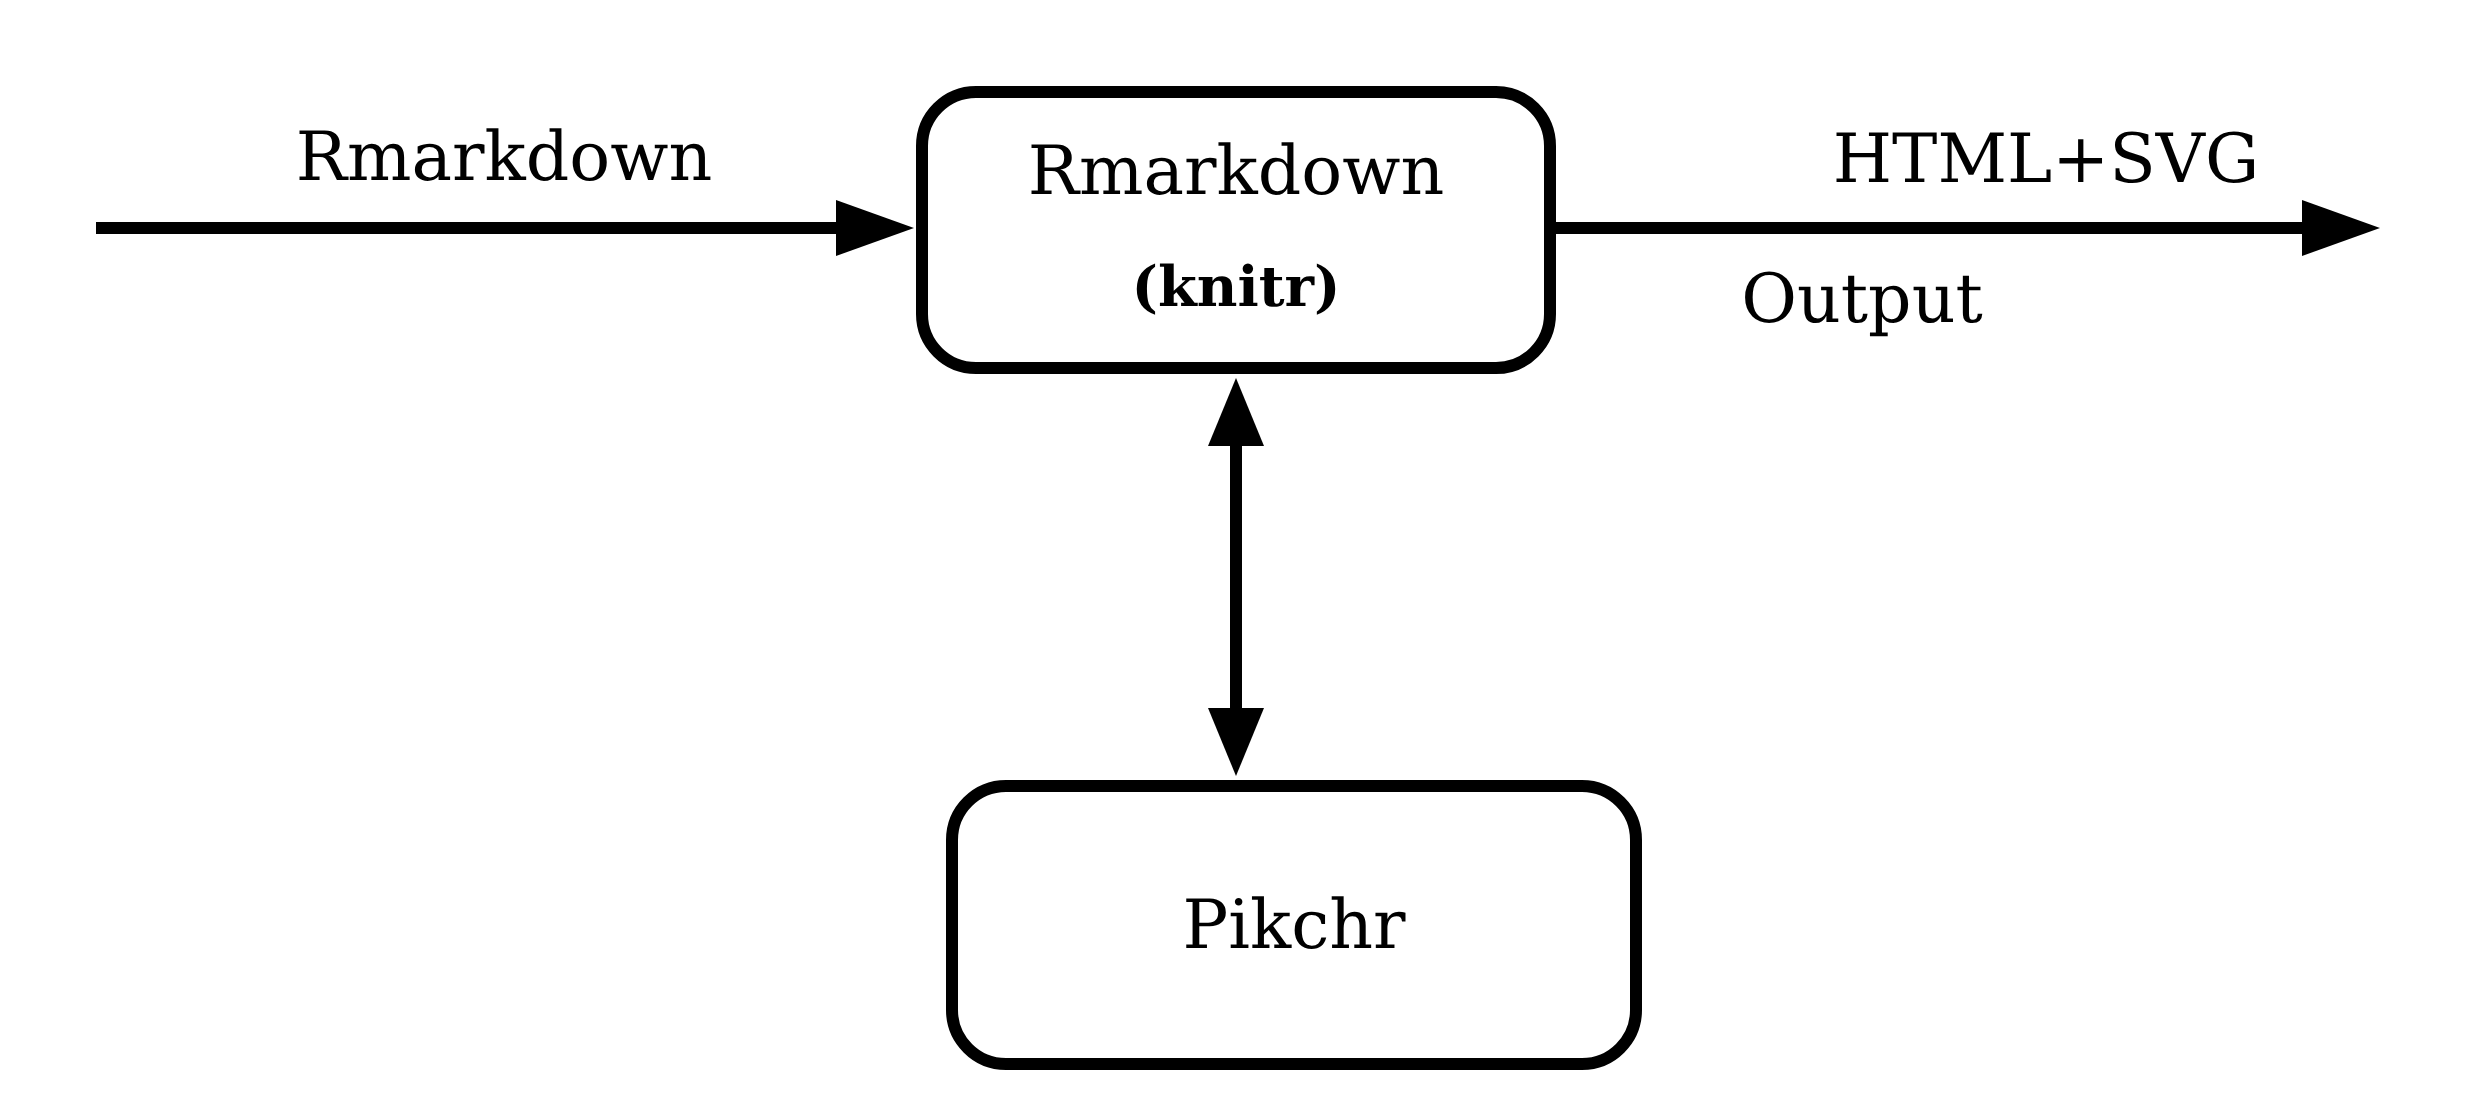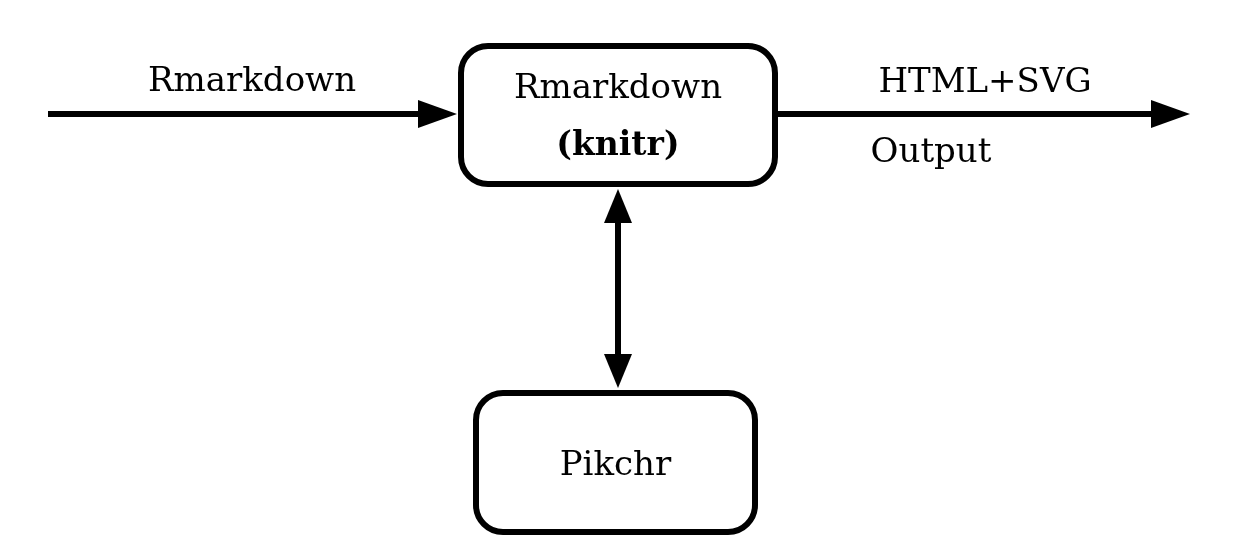--- a/index.html
+++ b/index.html
@@ -37,44 +37,44 @@
   }
   .node-knitr {
     left: 458px;
     top: 43px;
     width: 320px;
     height: 144px;
   }
   .node-pikchr {
     left: 473px;
     top: 390px;
-    width: 285px;
+    width: 348px;
     height: 145px;
   }
   .node-line1 {
     font-size: 34px;
     line-height: 58px;
     white-space: nowrap;
   }
   .node-line2 {
-    font-size: 33px;
+    font-size: 28px;
     line-height: 58px;
     font-weight: 700;
     white-space: nowrap;
   }
   .edge-label {
     position: absolute;
     transform: translate(-50%, -50%);
     font-size: 34px;
     line-height: 40px;
     white-space: nowrap;
   }
   .lbl-in-top    { left: 252px; top: 79px; }
   .lbl-in-bot    { left: 252px; top: 150px; }
-  .lbl-out-top   { left: 985px; top: 80px; }
+  .lbl-out-top   { left: 1023px; top: 80px; }
   .lbl-out-bot   { left: 931px; top: 150px; }
 </style>
 </head>
 <body>
 
 <div class="canvas">
 
   <svg class="arrow-layer" viewBox="0 0 1236 560" xmlns="http://www.w3.org/2000/svg">
 
     <g>

